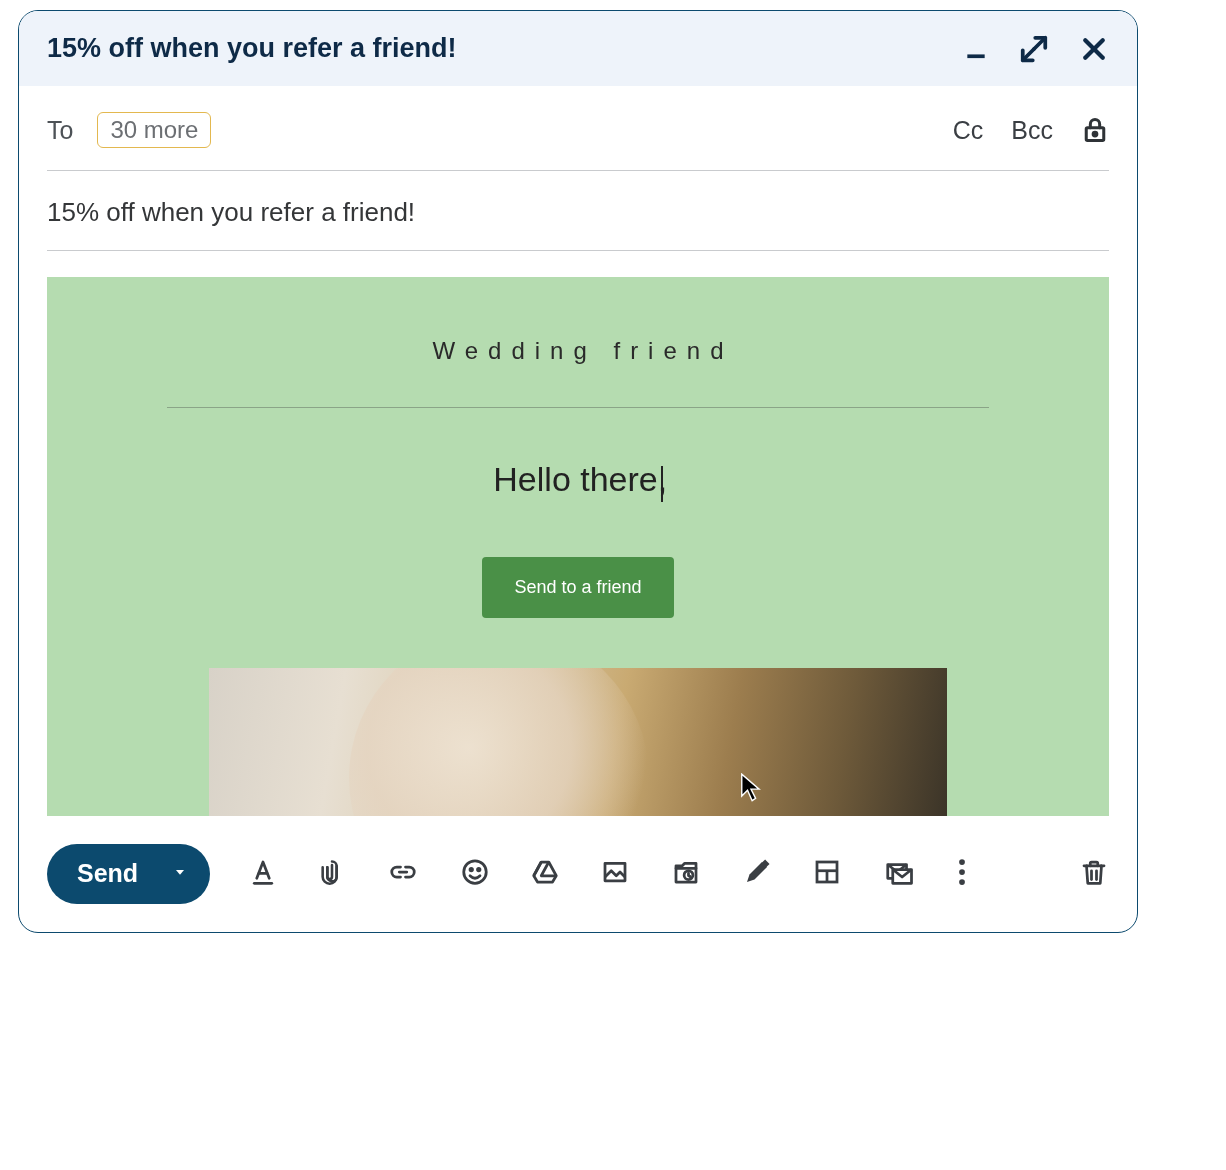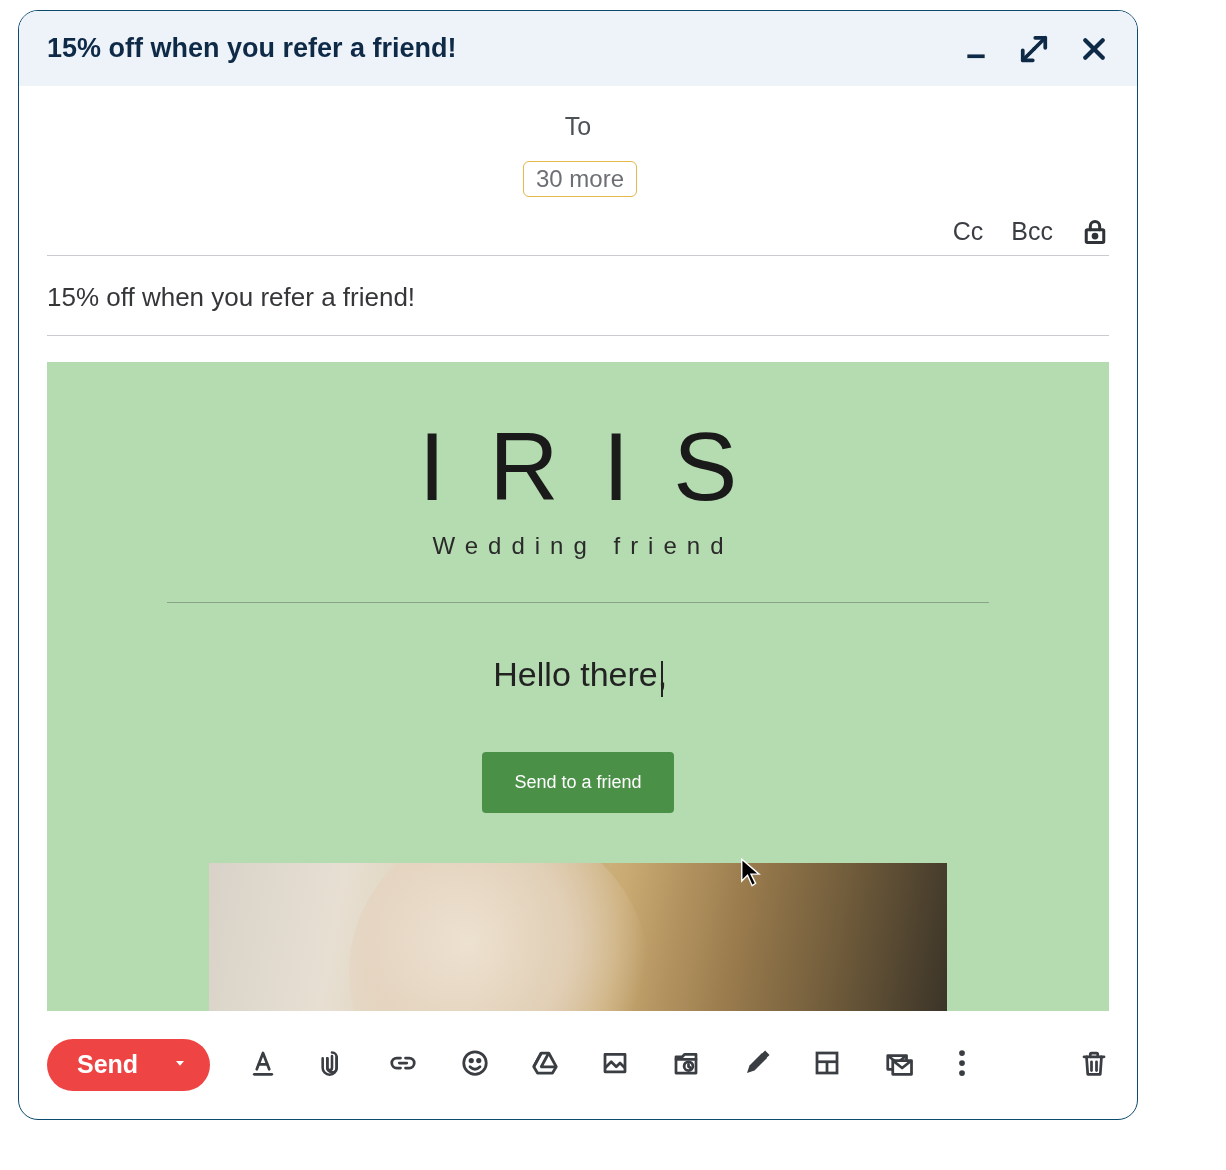--- a/index.html
+++ b/index.html
@@ -36,24 +36,23 @@
     align-items: center;
     gap: 30px;
   }
   .titlebar-actions svg { display:block; }
 
   
   .fields { padding: 0 28px; }
   .field-row {
     display: flex;
     align-items: center;
-    padding: 26px 0 9px 0;
+    padding: 26px 0 22px 0;
     border-bottom: 1px solid #c9cbce;
     gap: 20px;
-    flex-direction: column;
   }
   .to-label { font-size: 25px; color: #4d5257; }
   .recipients { font-size: 25px; color: #2f3337; }
   .more-badge {
     font-size: 24px;
     color: #6c6f73;
     border: 1.5px solid #e3b84f;
     border-radius: 6px;
     padding: 3px 12px;
     margin-left: 4px;
@@ -168,25 +167,25 @@
   
   .bottom-bar {
     display: flex;
     align-items: center;
     padding: 28px 28px;
     gap: 38px;
   }
   .send-btn {
     display: flex;
     align-items: center;
-    background: #ef4444;
+    background: #0c4a6e;
     color: #fff;
     border-radius: 40px;
     padding: 0;
-    height: 52px;
+    height: 60px;
     cursor: pointer;
   }
   .send-btn-label {
     font-size: 25px;
     font-weight: 600;
     padding: 0 28px 0 30px;
   }
   .send-btn-drop {
     padding: 0 22px 0 6px;
   }
@@ -246,21 +245,20 @@
         </span>
       </div>
     </div>
     <div class="subject-row">
       <div class="subject-text">15% off when you refer a friend!</div>
     </div>
   </div>
 
   <div class="body-area body-wrap">
     <div class="email-body">
-      <div class="brand-name">IRIS</div>
       <div class="brand-sub">Wedding friend</div>
       <div class="divider-line"></div>
       <div>
         <span class="hello-line">Hello there,</span><span class="cursor-caret"></span>
       </div>
       <div class="cta-btn">Send to a friend</div>
       <div class="hero-img"></div>
     </div>
 
     <span class="pointer">

